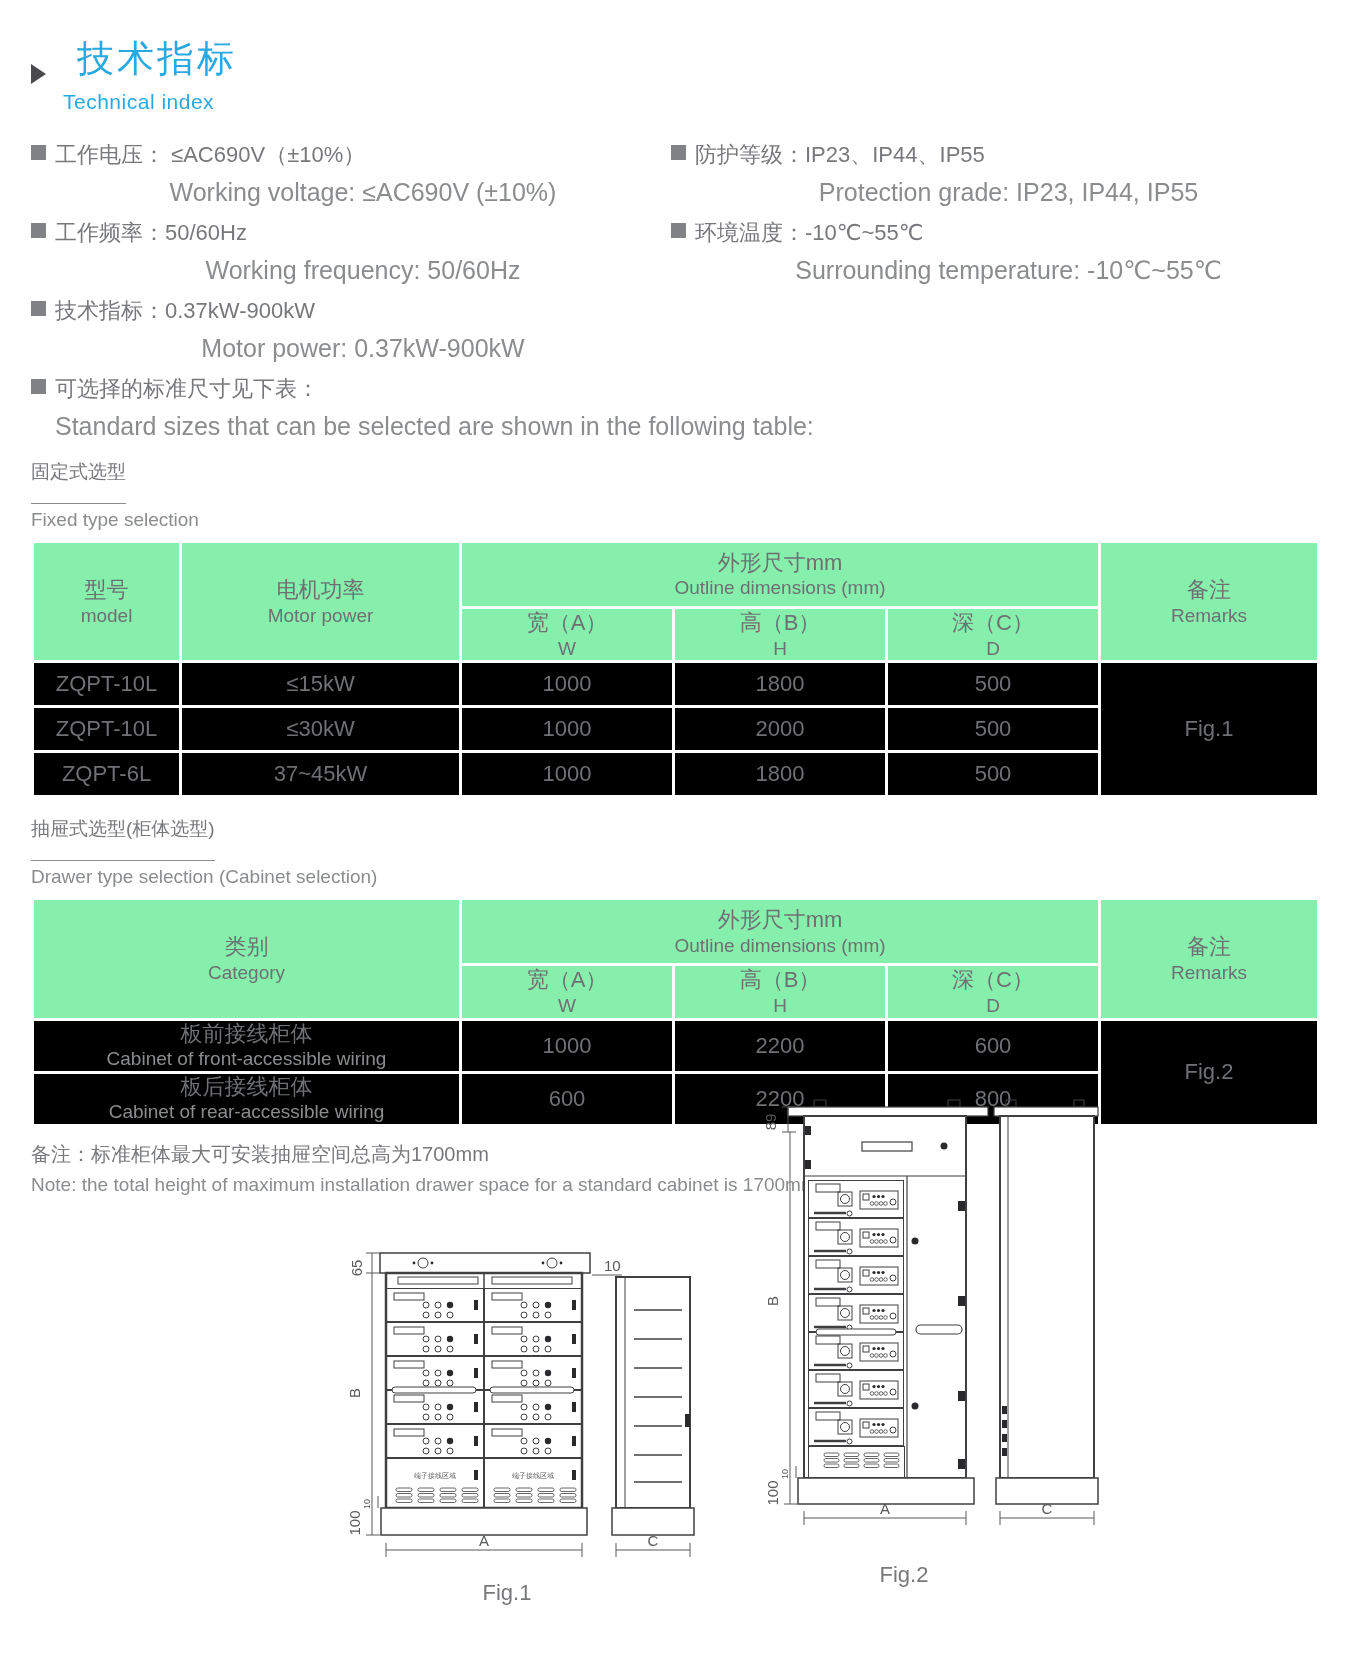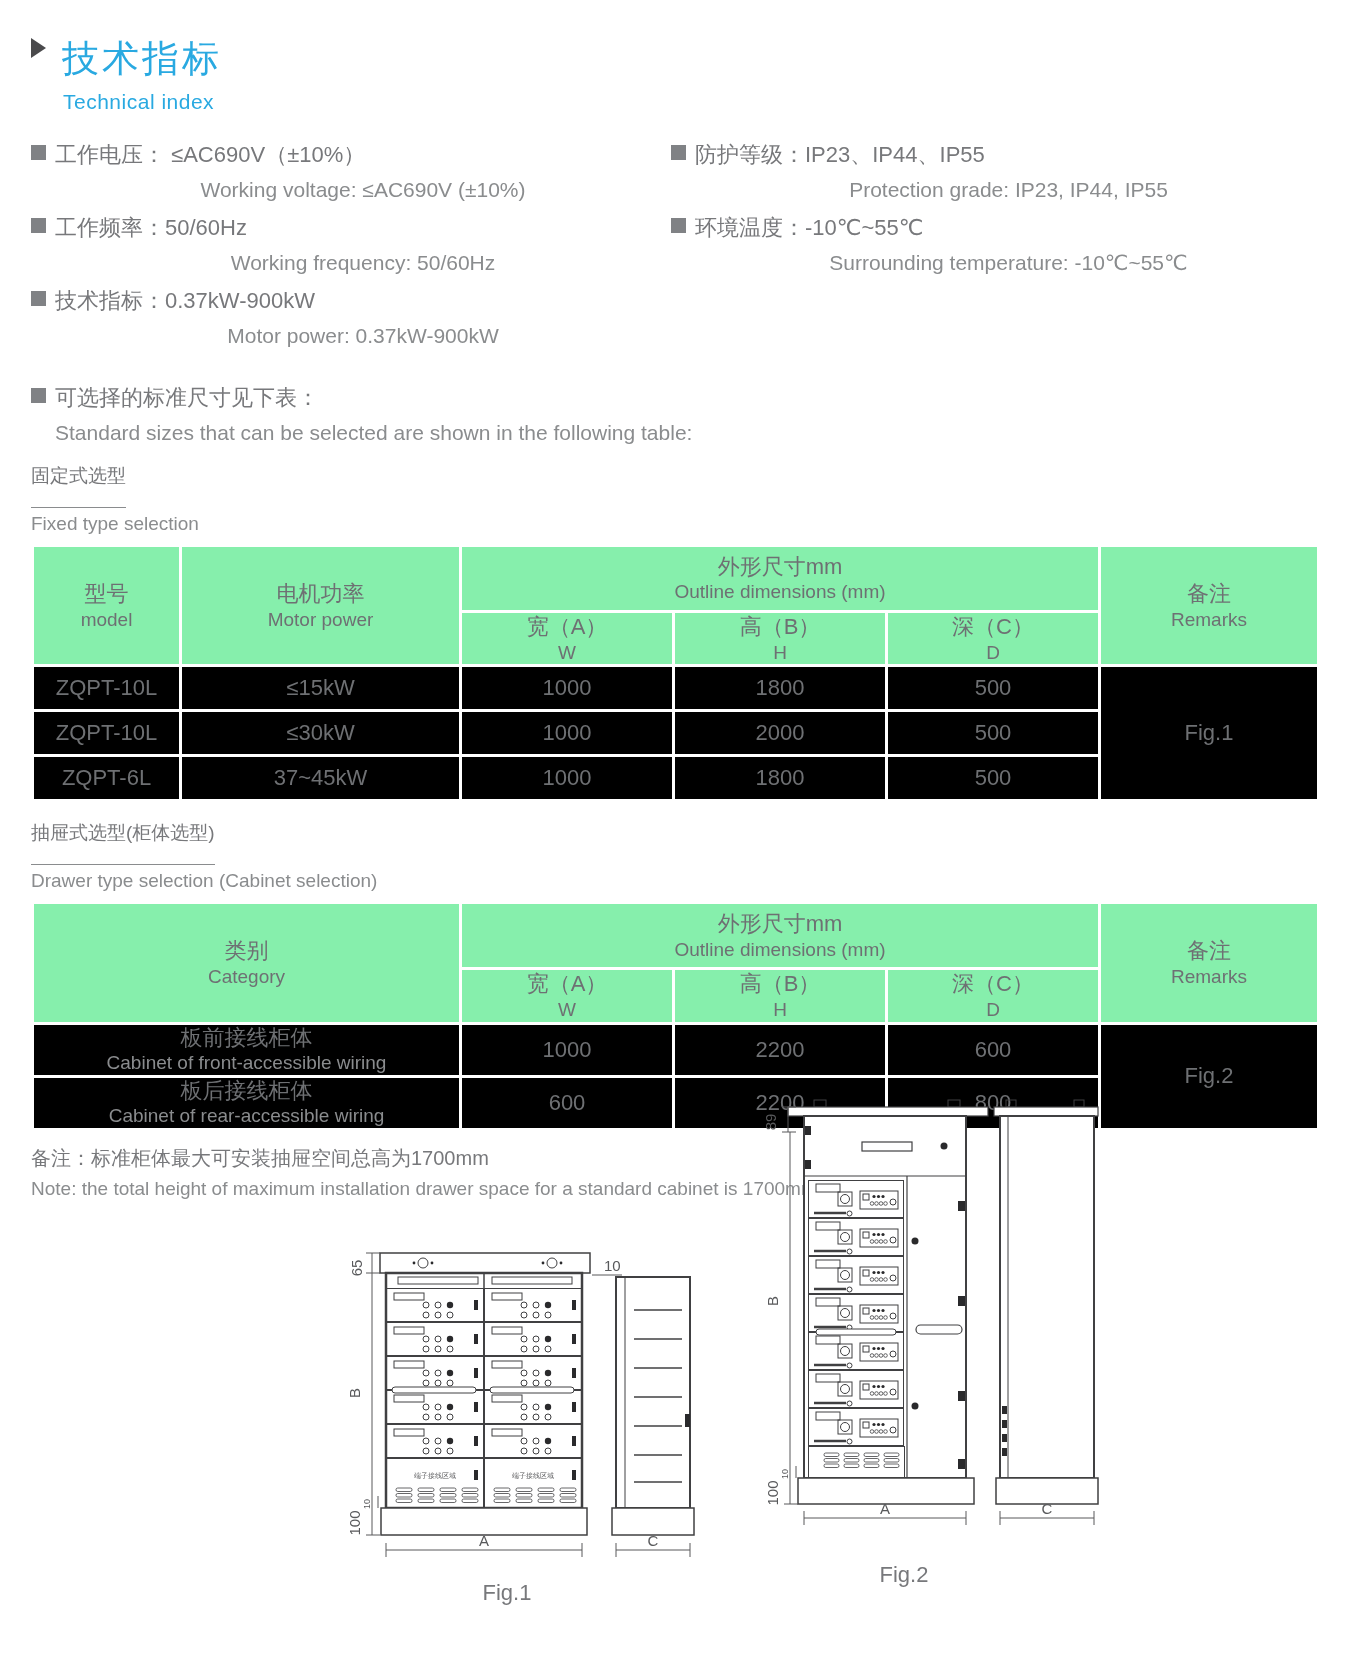--- a/index.html
+++ b/index.html
@@ -1,33 +1,33 @@
 <!DOCTYPE html>
 <html><head>
 <meta charset="utf-8">
 <style>
   * { margin:0; padding:0; box-sizing:border-box; }
   html,body { width:1357px; height:1660px; background:#ffffff; overflow:hidden;
     font-family:"Liberation Sans","DejaVu Sans",sans-serif; color:#77787b; }
   .content { padding:34px 35px 0 31px; position:relative; }
 
   
-  .title-row { display:flex; align-items:flex-start; }
+  .title-row { display:flex; align-items:flex-end;gap:15px; }
   .arrow { width:0; height:0; border-left:15px solid #4a4a4c;
     border-top:10px solid transparent; border-bottom:10px solid transparent; margin:4px 16px 0 0; }
   .title-zh { font-size:37px; color:#29a9e1; letter-spacing:3px; font-weight:500; }
   .title-en { font-size:21px; color:#29a9e1; margin:6px 0 0 32px; letter-spacing:0.5px; }
 
   
   .specs { margin-top:26px; display:grid; grid-template-columns:640px 1fr; column-gap:0;text-align:center; }
   .spec-item { margin-bottom:11px; }
   .spec-zh { font-size:22px; color:#77787b; display:flex; align-items:flex-start; }
   .bullet { width:15px; height:15px; background:#808285; flex:0 0 15px; margin:5px 9px 0 0; }
-  .spec-en { font-size:21px; color:#8a8c8e; margin:8px 0 0 24px; }
-  .sizes-note { margin-top:24px; }
+  .spec-en { font-size:25px; color:#8a8c8e; margin:8px 0 0 24px; }
+  .sizes-note { }
 
   
   .section { margin-top:18px; }
   .section .zh { font-size:19px; color:#77787b; border-bottom:1px solid #8a8c8e; display:inline-block; padding-bottom:18px; }
   .section .en { font-size:19px; color:#8a8c8e; margin-top:5px; }
 
   
   table.spec-table { border-collapse:collapse; width:1286px; margin-top:9px; table-layout:fixed; }
   table.spec-table td { border:3px solid #ffffff; text-align:center; vertical-align:middle; }
   td.hcell { background:#86efac; color:#6e7073; }

